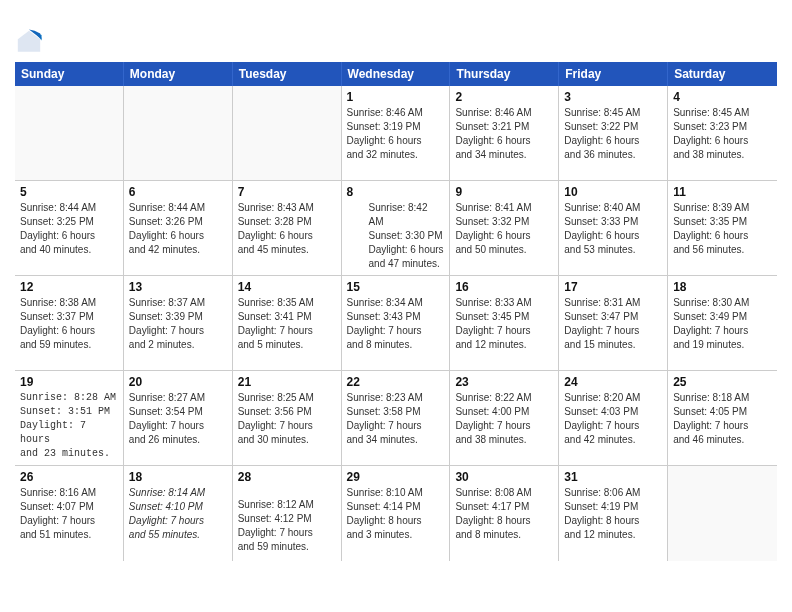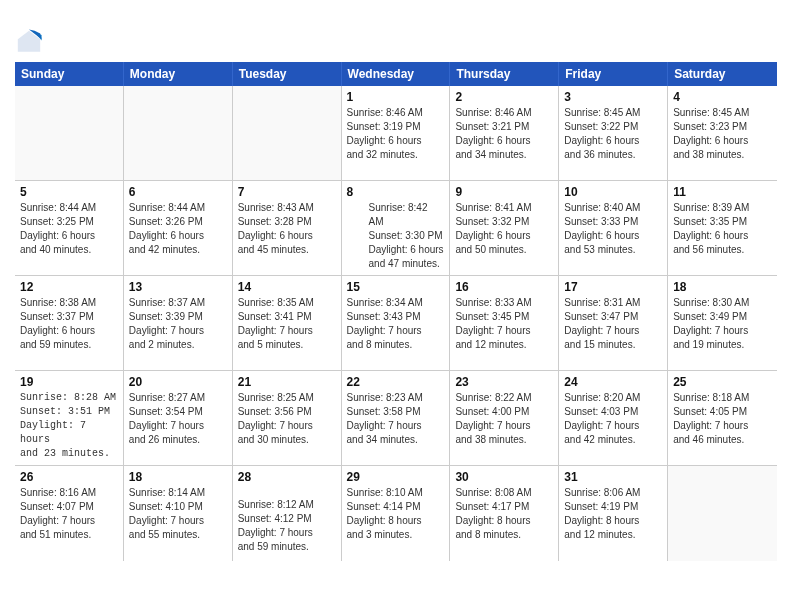--- a/index.html
+++ b/index.html
@@ -334,21 +334,21 @@
         <div class="cal-row">
           <div class="cal-cell">
             <div class="cell-day">26</div>
             <div class="cell-info" style="white-space: pre-line;">Sunrise: 8:16 AM
 Sunset: 4:07 PM
 Daylight: 7 hours
 and 51 minutes.</div>
           </div>
           <div class="cal-cell">
             <div class="cell-day">18</div>
-            <div class="cell-info" style="white-space: pre-line;">Sunrise: 8:14 AM
+            <div class="cell-info" style="white-space: pre-line; font-style: italic;">Sunrise: 8:14 AM
 Sunset: 4:10 PM
 Daylight: 7 hours
 and 55 minutes.</div>
           </div>
           <div class="cal-cell">
             <div class="cell-day">28</div>
             <div class="cell-info" style="white-space: pre-line; margin-top: 14px;">Sunrise: 8:12 AM
 Sunset: 4:12 PM
 Daylight: 7 hours
 and 59 minutes.</div>

